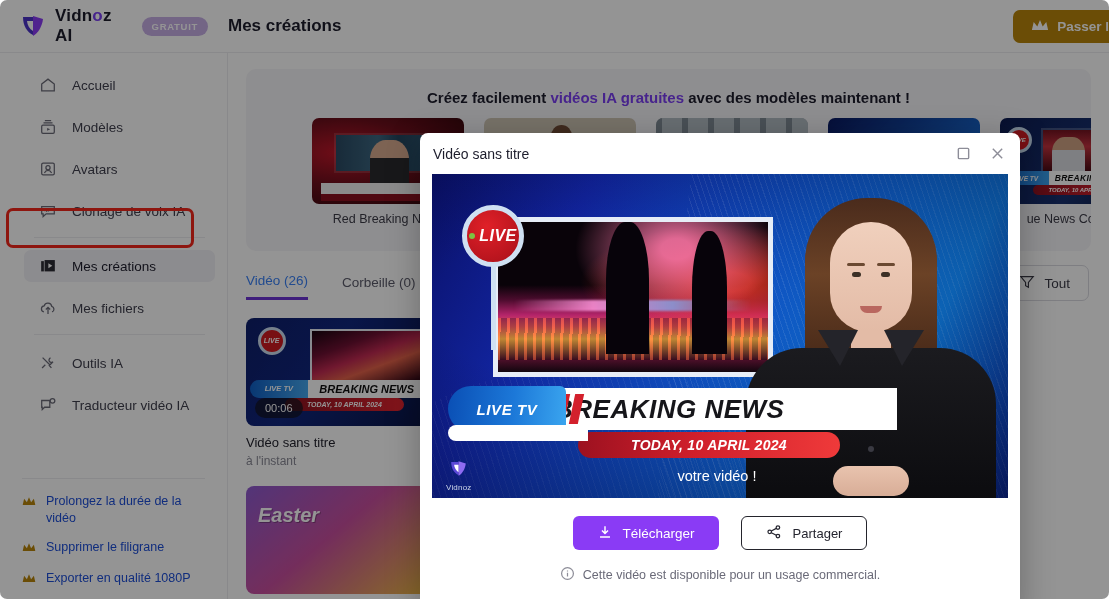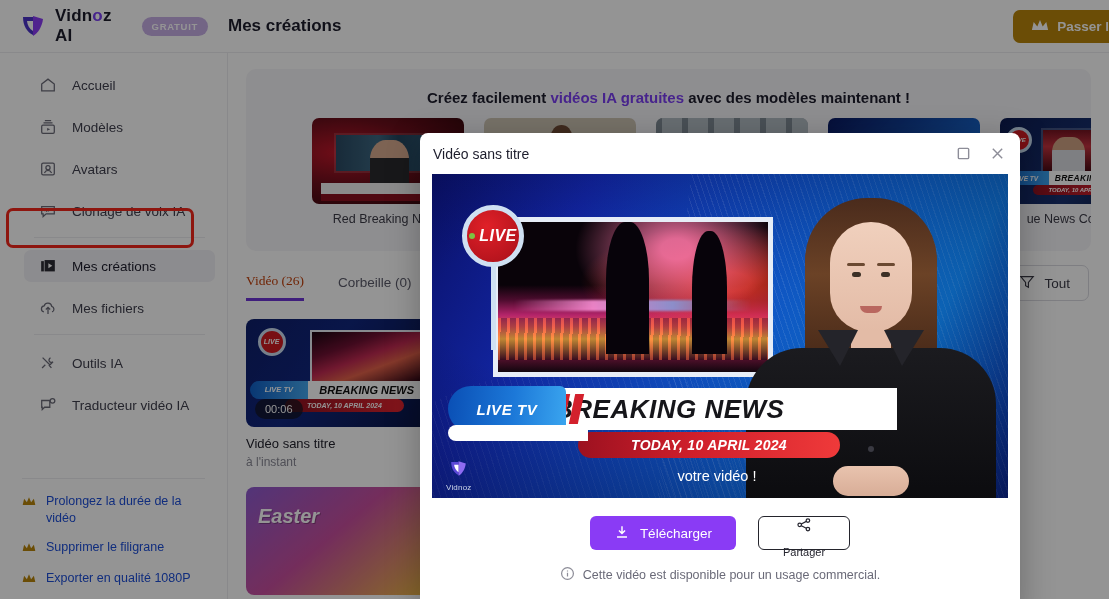--- a/index.html
+++ b/index.html
@@ -2,21 +2,21 @@
 <html><head>
 <meta charset="utf-8">
 <style>
   * { box-sizing: border-box; margin: 0; padding: 0; }
   html, body {
     width: 1109px; height: 599px;
     overflow: hidden;
     font-family: "Liberation Sans", sans-serif;
     background: #ffffff;
   }
-  #app { position: relative; width: 1109px; height: 599px; overflow: hidden; background:#fff; }
+  #app { position: relative; width: 1109px; height: 599px; overflow: hidden; background:#fff;border-radius:7px; }
 
   
   .page { position: absolute; inset: 0; background:#fff; }
 
   
   .topbar {
     position: absolute; top:0; left:0; width:1109px; height:53px;
     background:#fff; border-bottom:1px solid #ececef;
     display:flex; align-items:center;
   }
@@ -135,21 +135,21 @@
   .tpl-news2 .date {
     position:absolute; left:22%; bottom:11%; width:62%; height:11%;
     background:linear-gradient(90deg,#8e1220,#e12430); border-radius:7px;
     color:#fff; font-size:6px; font-weight:800; font-style:italic;
     display:flex; align-items:center; justify-content:center;
   }
 
   
   .tabs { display:flex; align-items:center; gap:34px; padding:22px 0 0 18px; position:relative; }
   .tab { font-size:13.5px; color:#5c5c6b; padding-bottom:9px; cursor:pointer; }
-  .tab.active { color:#c2410c; font-weight:500; border-bottom:3px solid #6d35d6;font-family:Liberation Serif, serif; }
+  .tab.active { color:#3b82f6; font-weight:500; border-bottom:3px solid #6d35d6; }
   .filter-btn {
     position:absolute; right:20px; top:14px; display:flex; align-items:center; gap:9px;
     height:36px; padding:0 18px; border:1px solid #d9d9e0; border-radius:7px;
     font-size:13.5px; color:#3b3b47; background:#fff; cursor:pointer;
   }
 
   
   .grid { display:flex; gap:18px; padding:18px 18px 0 18px; }
   .vcard { width:193px; }
   .vthumb {
@@ -347,21 +347,21 @@
   .modal-foot { padding:18px 0 0 0; text-align:center; }
   .foot-btns { display:flex; justify-content:center; gap:22px; }
   .btn-dl {
     display:flex; align-items:center; gap:10px; height:34px; padding:0 24px;
     background:#8a3bf5; color:#fff; border:none; border-radius:6px;
     font-size:13.5px; font-weight:500; cursor:pointer;
   }
   .btn-share {
     display:flex; align-items:center; gap:11px; height:34px; padding:0 24px;
     background:#fff; color:#25252f; border:1px solid #24242c; border-radius:6px;
-    font-size:11px; cursor:pointer;flex-direction:column;
+    font-size:13px; cursor:pointer;
   }
   .foot-note {
     margin-top:16px; display:flex; align-items:center; justify-content:center; gap:8px;
     font-size:12.5px; color:#6a6a78;
   }
 </style>
 </head>
 <body>
 
 <div id="app">

